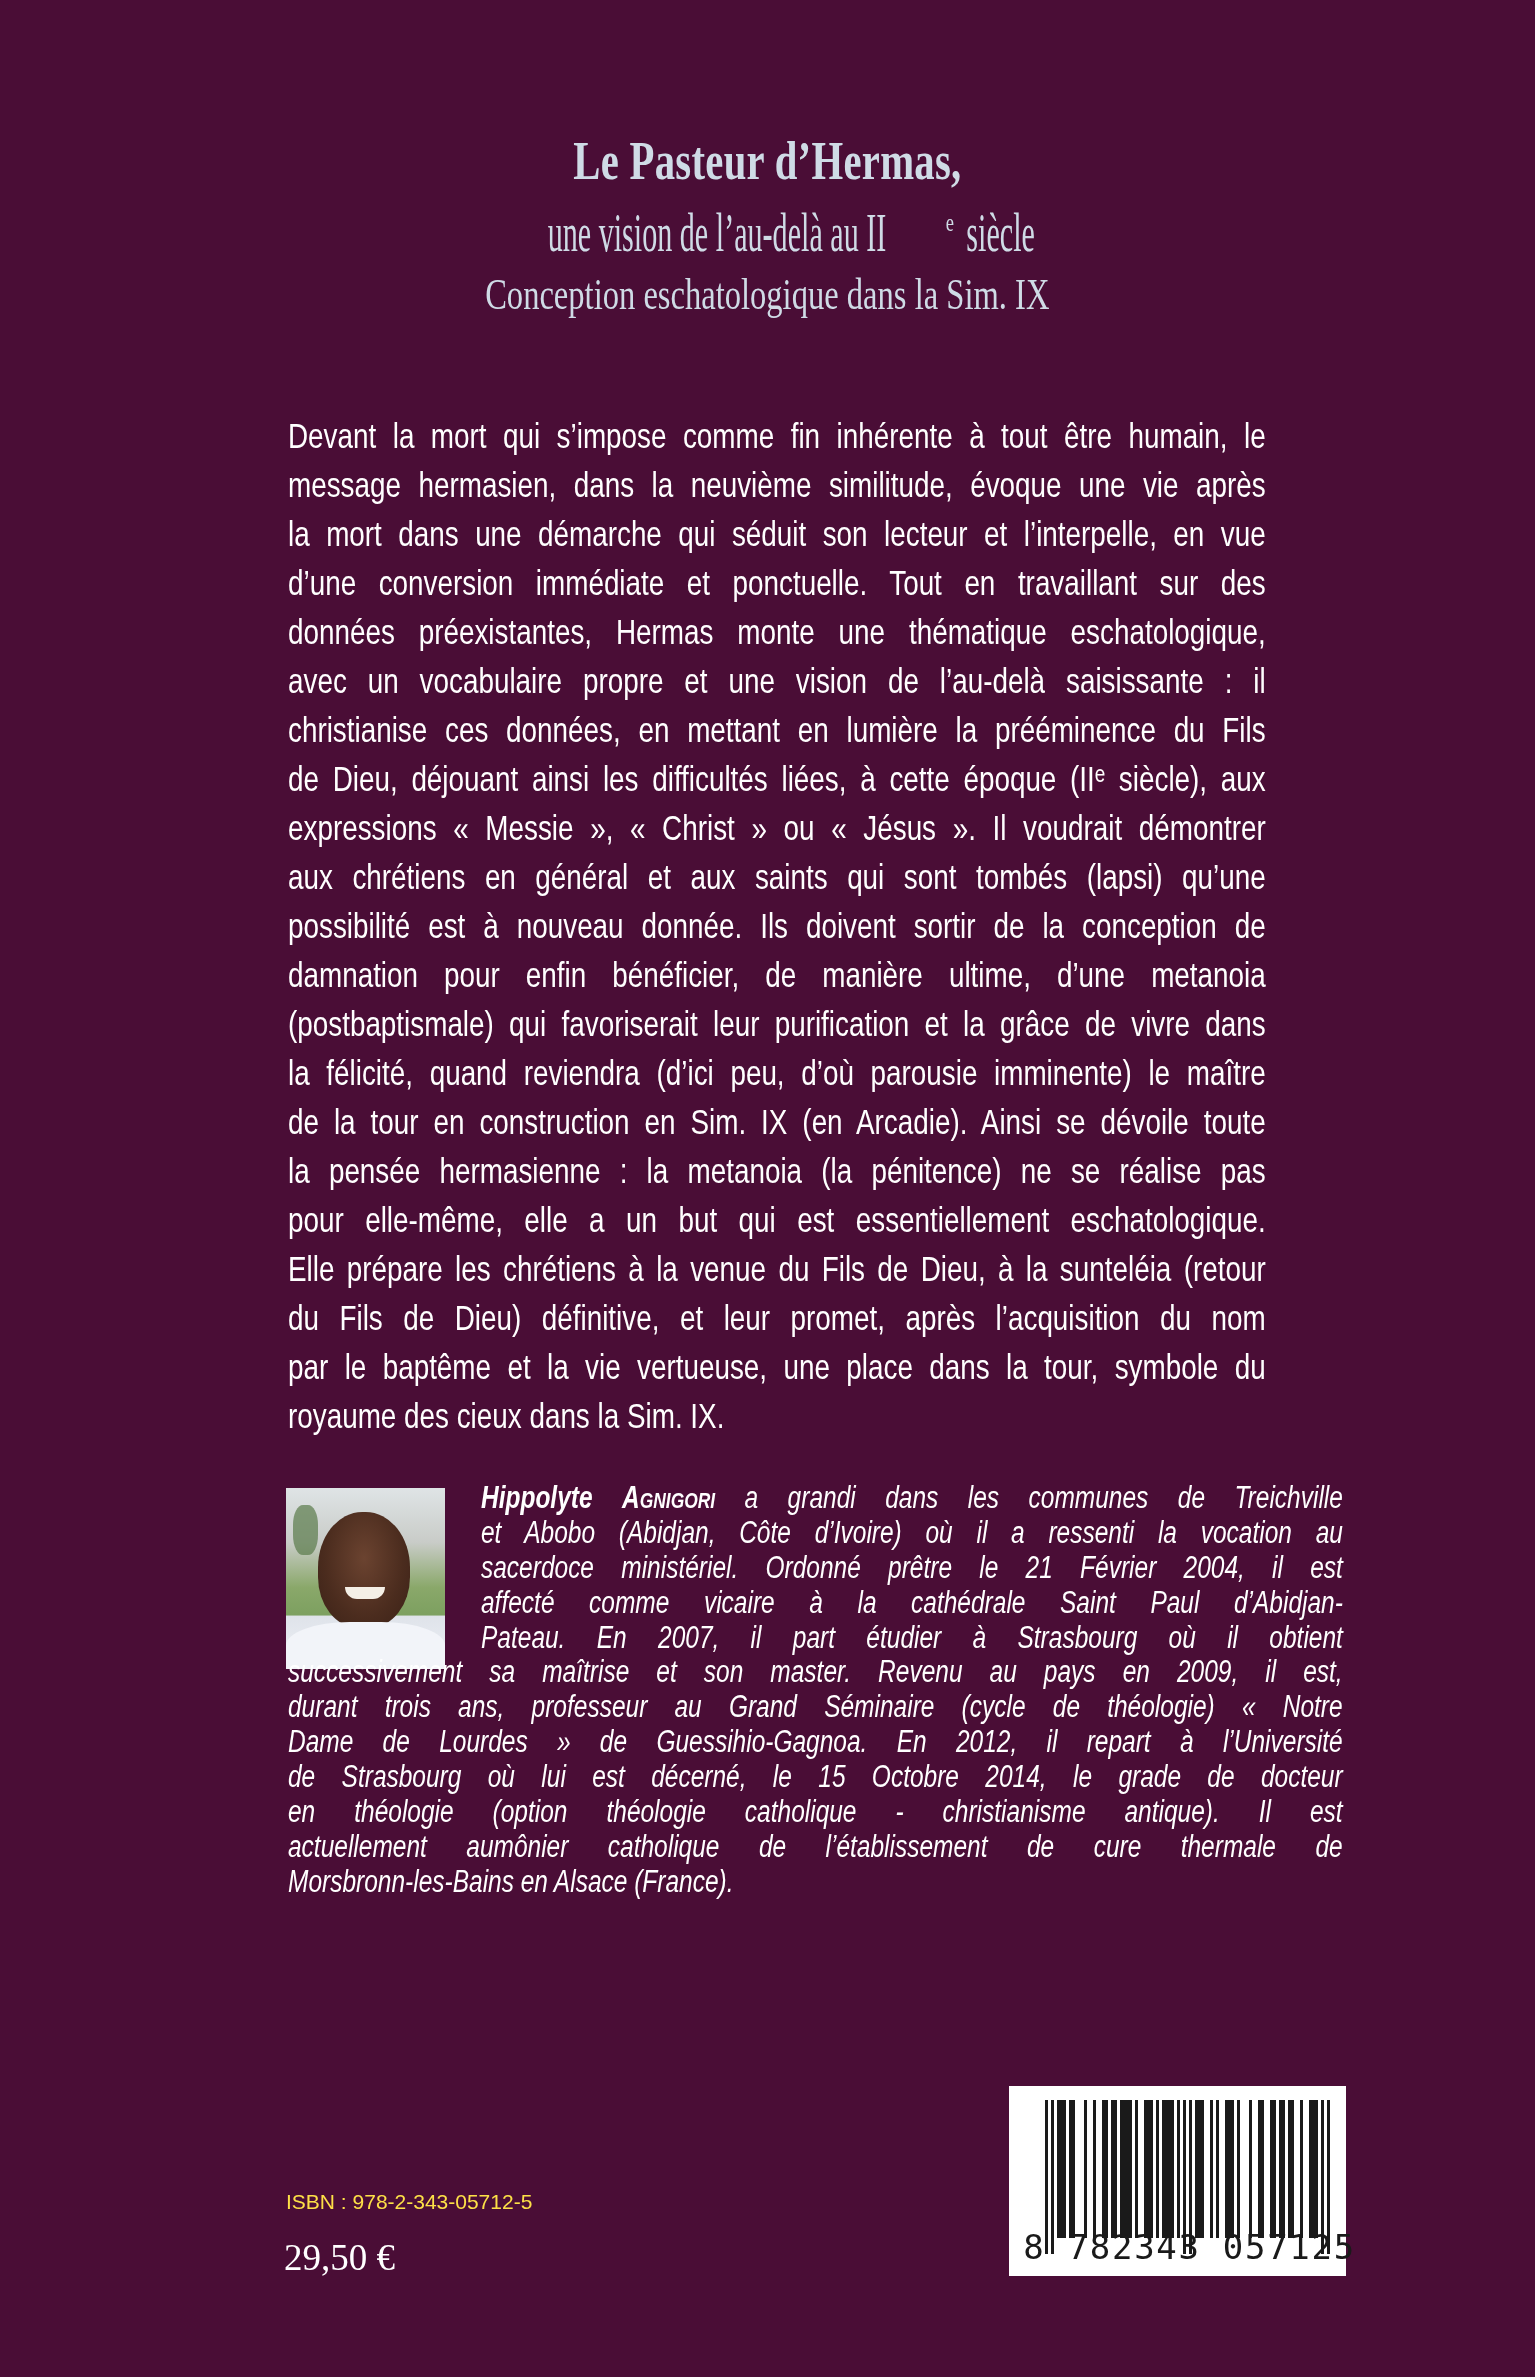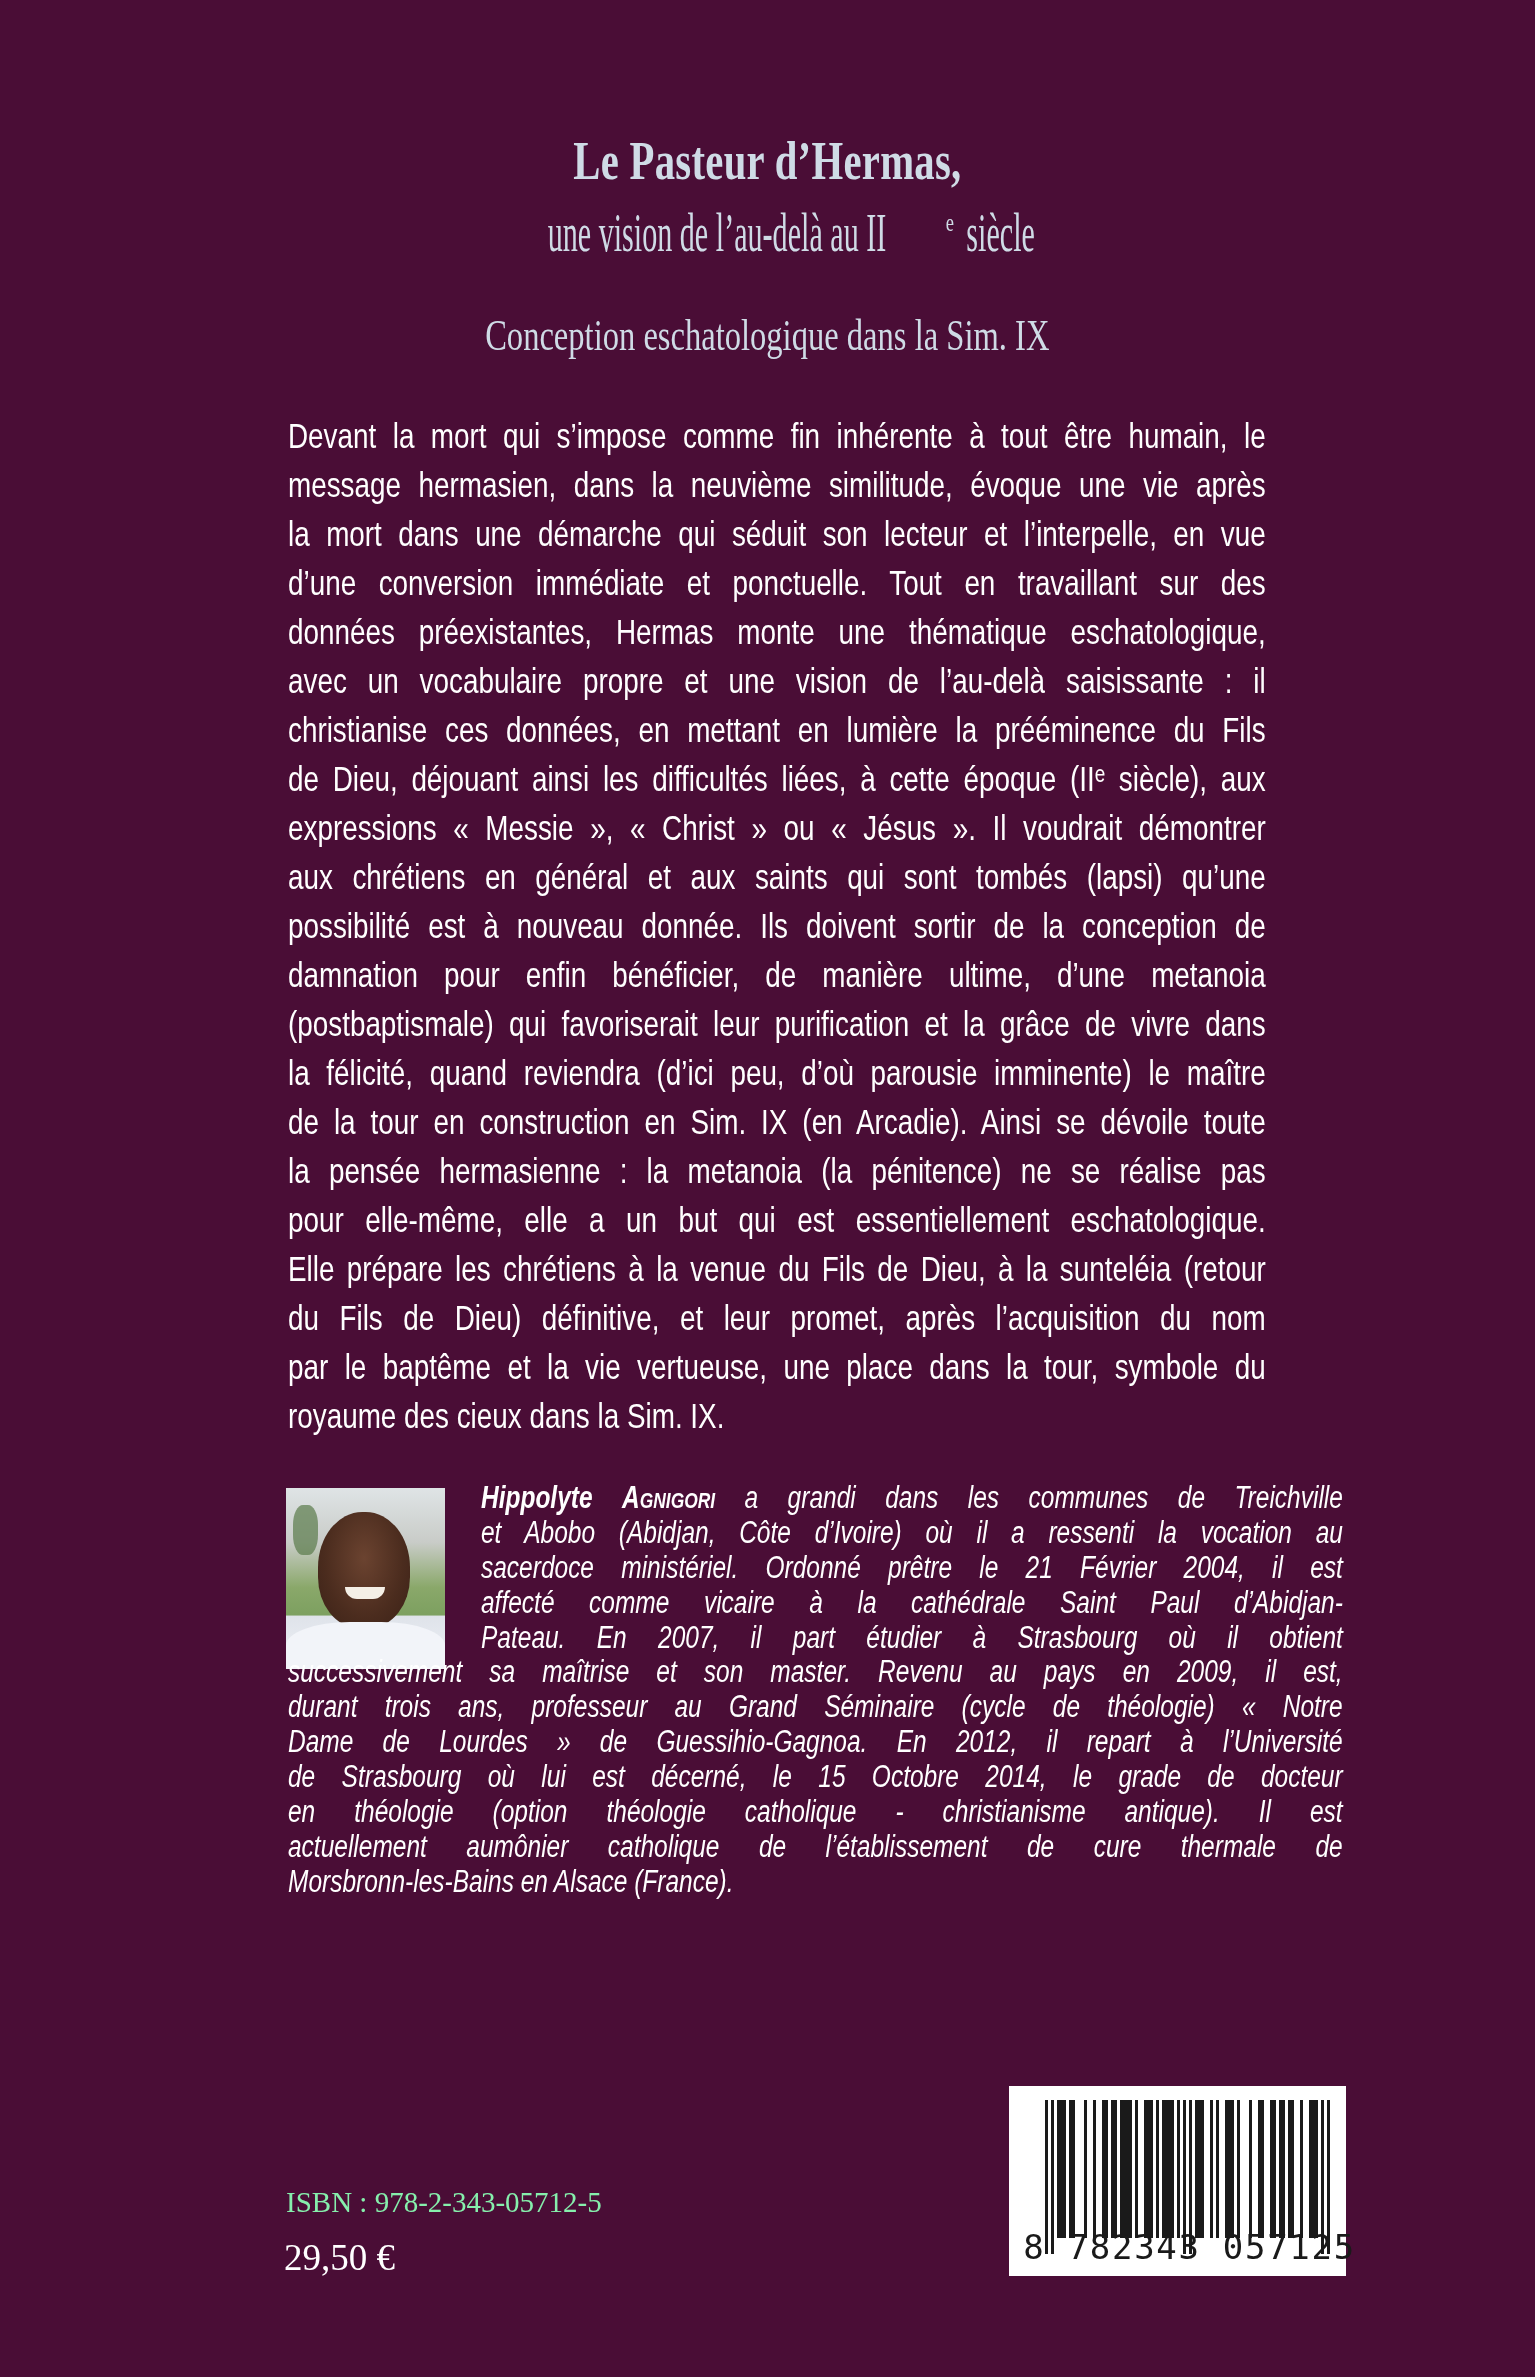--- a/index.html
+++ b/index.html
@@ -8,21 +8,21 @@
     background:#4a0d36;
     position:relative;
     font-family:"Liberation Sans", sans-serif;
   }
   .title-block { position:absolute; left:0; width:1535px; text-align:center; color:#cfdbe6; font-family:"Liberation Serif", serif; }
   .t1 { top:131px; height:59px; }
   .t1 span { display:inline-block; font-size:55px; font-weight:bold; transform:scaleX(0.74); transform-origin:center; letter-spacing:0.4px; line-height:59px; }
   .t2 { top:191px; height:64px; }
   .t2 span { display:inline-block; font-size:55px; transform:scaleX(0.74); transform-origin:center; line-height:64px; }
   .t2 sup { font-size:25px; vertical-align:20px; }
-  .t3 { top:268px; height:54px;margin-top:41px; }
+  .t3 { top:268px; height:54px; }
   .t3 span { display:inline-block; font-size:44px; transform:scaleX(0.74); transform-origin:center; line-height:54px; }
 
   .textwrap { position:absolute; transform-origin:0 0; color:#ffffff; }
   .line { display:block; white-space:nowrap; text-align:justify; text-align-last:justify; overflow:visible; }
   .line.last { text-align-last:left; }
   .body-text { left:288px; top:411px; width:1229px; transform:scaleX(0.7955); font-size:35px; }
   .body-text .line { height:49px; line-height:49px; }
 
   .bio-text { font-style:italic; font-size:31px; }
   .bio-top { left:481px; top:1480px; width:1091px; transform:scaleX(0.79); }
@@ -31,21 +31,21 @@
   .bio-name { font-weight:bold; }
   .bio-surname { font-weight:bold; font-variant:small-caps; }
 
   .photo { position:absolute; left:286px; top:1488px; width:159px; height:181px; overflow:hidden;
            background:linear-gradient(180deg,#dfe4e6 0%,#c9ccc8 30%,#8aa86a 55%,#7da060 70%,#dfe3ea 71%,#eef1f6 100%); }
   .photo .head { position:absolute; left:32px; top:23.5px; width:92px; height:116px; border-radius:48% 48% 44% 44%; background:radial-gradient(ellipse at 50% 40%,#6b4330 0%,#4b2c1e 60%,#3a2117 100%); }
   .photo .smile { position:absolute; left:59px; top:99px; width:40px; height:11.7px; border-radius:0 0 20px 20px; background:#f4efe6; }
   .photo .robe { position:absolute; left:0; top:134px; width:159px; height:59px; background:#f2f4f9; border-radius:40% 40% 0 0; }
   .photo .tree { position:absolute; left:6.7px; top:17px; width:25px; height:50px; border-radius:40%; background:#5a7a4a; opacity:.7; }
 
-  .isbn { position:absolute; left:286px; top:2185px; color:#86efac; font-family:Liberation Serif, serif; font-size:29px; line-height:34px; }
+  .isbn { position:absolute; left:286px; top:2185px; color:#fde047; font-family:Liberation Sans, sans-serif; font-size:21px; line-height:34px; }
   .price { position:absolute; left:284px; top:2237px; color:#ffffff; font-family:"Liberation Serif", serif; font-size:37px; line-height:42px;text-align:right; }
 
   .barcode-box { position:absolute; left:1009px; top:2086px; width:337px; height:190px; background:#ffffff; }
   .bars { position:absolute; left:36px; top:14.3px; width:285px; height:138px; }
   .bar { position:absolute; top:0; background:#1a1a1a; }
   .bc-digits { position:absolute; left:14.3px; top:143px; font-family:"DejaVu Sans Mono", monospace; font-size:34px; color:#1a1a1a; line-height:37px; white-space:pre; letter-spacing:1.7px; }
 </style>
 </head>
 <body>
 

